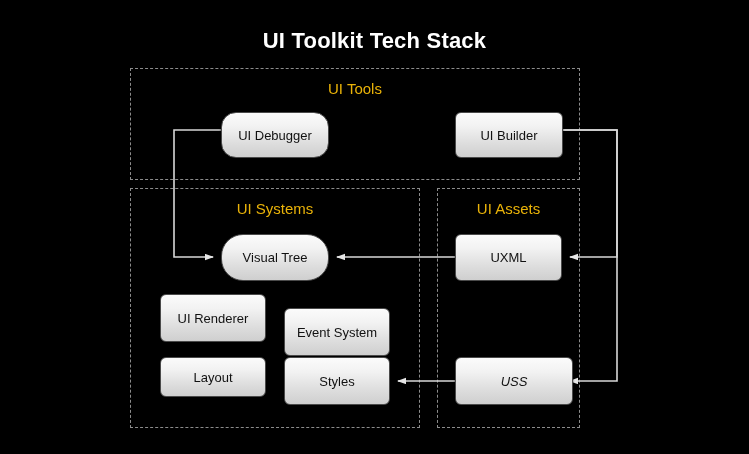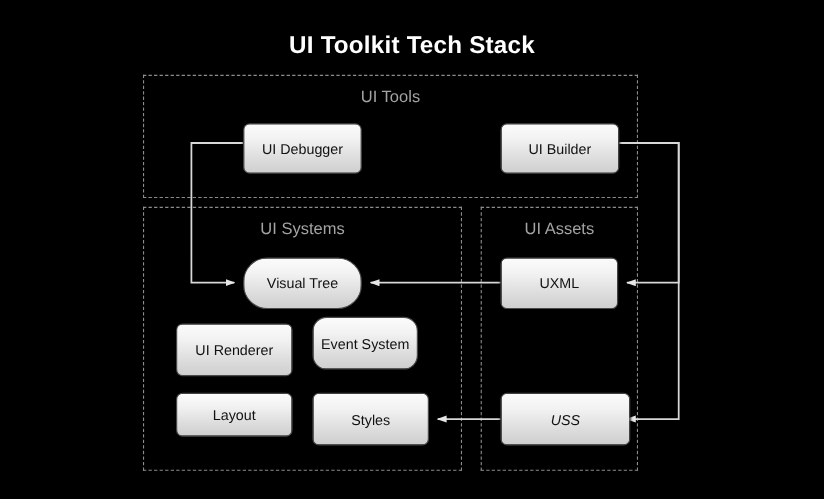--- a/index.html
+++ b/index.html
@@ -36,21 +36,21 @@
   .cluster {
     position: absolute;
     border: 1px dashed #8c8c8c;
     box-sizing: border-box;
     background: transparent;
   }
   .cluster-label {
     position: absolute;
     width: 100%;
     text-align: center;
-    color: #a3a3a3;
+    color: #eab308;
     font-size: 15px;
     top: 11px;
     left: 0;
   }
   .node {
     position: absolute;
     box-sizing: border-box;
     border: 1px solid #4a4a4a;
     border-radius: 6px;
     background: linear-gradient(180deg, #fbfbfb 0%, #f2f2f2 30%, #dcdcdc 72%, #cfcfcf 100%);
@@ -99,29 +99,29 @@
   </div>
 
   <div class="cluster" style="left:130px; top:188px; width:290px; height:240px;">
     <div class="cluster-label">UI Systems</div>
   </div>
 
   <div class="cluster" style="left:437px; top:188px; width:143px; height:240px;">
     <div class="cluster-label">UI Assets</div>
   </div>
 
-  <div class="node" style="left:221px; top:112px; width:108px; height:46px;">UI Debugger</div>
+  <div class="node" style="left:221px; top:112px; width:108px; height:46px;border-radius:15px;">UI Debugger</div>
 
   <div class="node" style="left:455px; top:112px; width:108px; height:46px;">UI Builder</div>
 
   <div class="node" style="left:221px; top:234px; width:108px; height:47px;border-radius:22px;">Visual Tree</div>
 
   <div class="node" style="left:160px; top:294px; width:106px; height:48px;text-align:right;">UI Renderer</div>
 
-  <div class="node" style="left:284px; top:288px; width:96px; height:48px;border-radius:13px;">Event System</div>
+  <div class="node" style="left:284px; top:308px; width:106px; height:48px;">Event System</div>
 
   <div class="node" style="left:160px; top:357px; width:106px; height:40px;">Layout</div>
 
   <div class="node" style="left:284px; top:357px; width:106px; height:48px;">Styles</div>
 
   <div class="node" style="left:455px; top:234px; width:107px; height:47px;">UXML</div>
 
   <div class="node" style="left:455px; top:357px; width:118px; height:48px;font-style:italic;">USS</div>
 
 </div>

